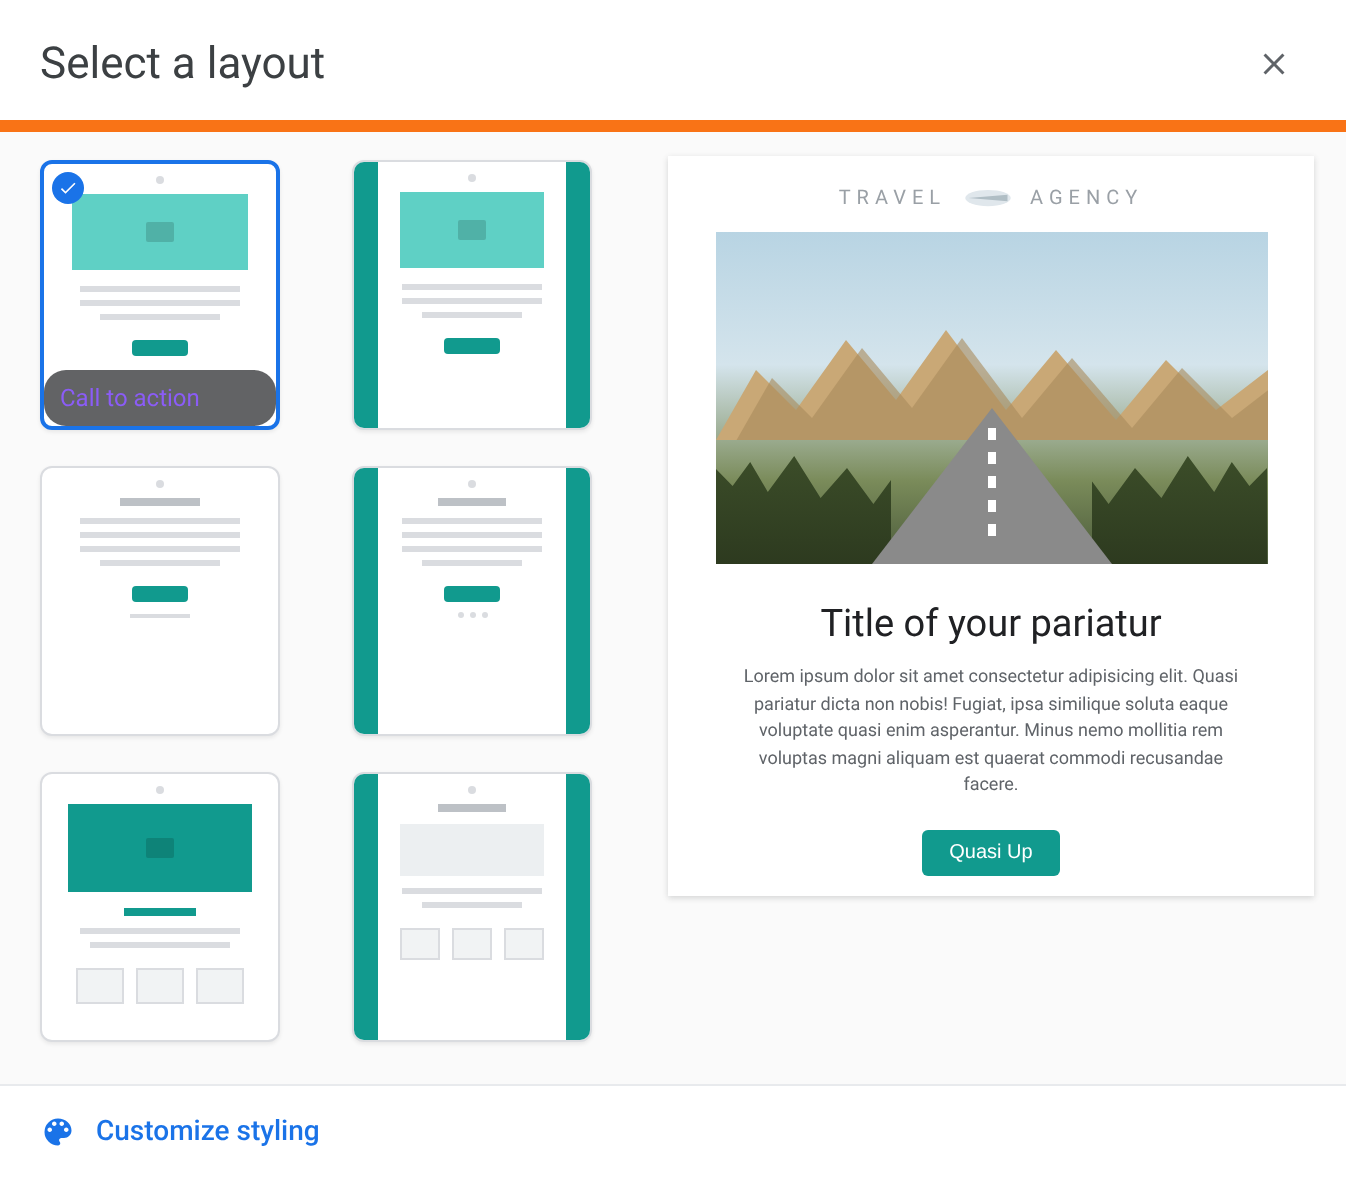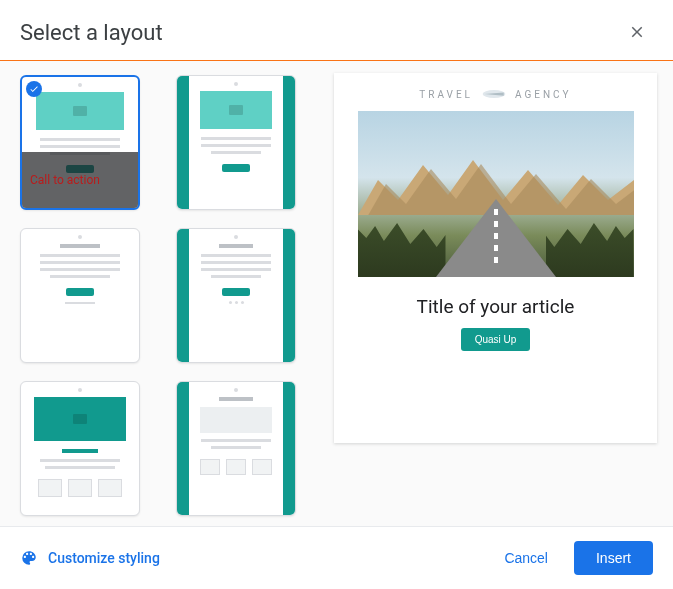--- a/index.html
+++ b/index.html
@@ -1,35 +1,35 @@
 <!DOCTYPE html>
 <html><head>
 <meta charset="utf-8">
 <style>
 * { margin: 0; padding: 0; box-sizing: border-box; }
 body { font-family: 'Google Sans', Roboto, Arial, sans-serif; background: #fff; width: 673px; height: 589px; overflow: hidden; position: relative; }
 
 .dialog { width: 673px; height: 589px; display: flex; flex-direction: column; }
 
-.header { display: flex; align-items: center; justify-content: space-between; padding: 16px 20px 12px 20px; border-bottom: 1px solid #f97316; }
+.header { display: flex; align-items: center; justify-content: space-between; padding: 16px 20px 12px 20px; border-bottom: 6px solid #f97316; }
 .header-title { font-size: 22px; font-weight: 400; color: #3c4043; }
 .close-btn { width: 32px; height: 32px; display: flex; align-items: center; justify-content: center; border-radius: 50%; cursor: pointer; color: #5f6368; }
 
 .content { flex: 1; display: flex; overflow: hidden; background: #fafafa; border-bottom: 1px solid #e8eaed; }
 
 .layouts-pane { width: 322px; height: 100%; overflow-y: scroll; padding: 14px 10px 0 20px; }
 .layouts-grid { display: grid; grid-template-columns: 1fr 1fr; gap: 18px 20px; }
 
 .layout-card { position: relative; width: 120px; height: 135px; background: #fff; border: 1px solid #dadce0; border-radius: 6px; cursor: pointer; box-shadow: 0 1px 2px rgba(0,0,0,0.08); overflow: hidden; }
 .layout-card.selected { border: 2px solid #1a73e8; }
 .layout-card.selected .check { display: flex; }
 .check { display: none; position: absolute; top: 4px; left: 4px; width: 16px; height: 16px; background: #1a73e8; border-radius: 50%; align-items: center; justify-content: center; z-index: 3; }
 .check svg { width: 10px; height: 10px; fill: #fff; }
 
-.card-label { position: absolute; bottom: 0; left: 0; right: 0; background: rgba(32,33,36,0.7); color: #b91c1c; font-size: 12px; padding: 21px 8px; }
+.card-label { position: absolute; bottom: 0; left: 0; right: 0; background: rgba(32,33,36,0.7); color: #8b5cf6; font-size: 12px; padding: 7px 8px; border-radius: 11px; }
 
 
 .thumb { position: absolute; inset: 0; padding: 6px 10px 8px 10px; display: flex; flex-direction: column; align-items: center; }
 .thumb .dot { width: 4px; height: 4px; border-radius: 50%; background: #dadce0; margin-bottom: 5px; }
 .thumb .hero { width: 88px; height: 38px; background: #5fd0c5; margin-bottom: 8px; display: flex; align-items: center; justify-content: center; }
 .thumb .hero.dark { background: #119a8e; }
 .thumb .hero .img-ph { width: 14px; height: 10px; background: rgba(0,0,0,0.15); border-radius: 1px; }
 .thumb .line { height: 3px; background: #dadce0; margin-bottom: 4px; }
 .thumb .line.title { width: 40px; height: 4px; background: #bdc1c6; margin-bottom: 6px; }
 .thumb .line.w80 { width: 80px; }
@@ -215,33 +215,30 @@
         </div>
         <div class="hero-img">
           <svg class="mountains" viewBox="0 0 276 60" preserveAspectRatio="none">
             <path d="M0 60 L20 25 L40 45 L65 10 L90 40 L115 5 L145 45 L170 15 L200 50 L225 20 L250 45 L276 25 L276 60 Z" fill="#c9a876"></path>
             <path d="M0 60 L20 25 L40 45 L65 10 L90 40 L115 5 L145 45 L170 15 L200 50 L225 20 L250 45 L276 25 L276 60 Z" fill="#a88a5c" opacity="0.6" transform="translate(8,4)"></path>
           </svg>
           <div class="trees-l"></div>
           <div class="trees-r"></div>
           <div class="road"></div>
         </div>
-        <div class="article-title">Title of your article</div>
+        <div class="article-title">Title of your pariatur</div>
+        <div class="article-body">Lorem ipsum dolor sit amet consectetur adipisicing elit. Quasi pariatur dicta non nobis! Fugiat, ipsa similique soluta eaque voluptate quasi enim asperantur. Minus nemo mollitia rem voluptas magni aliquam est quaerat commodi recusandae facere.</div>
         <button class="signup-btn">Quasi Up</button>
       </div>
     </div>
 
   </div>
 
   <div class="footer">
     <div class="customize">
       <svg viewBox="0 0 24 24">
           <path d="M12 3a9 9 0 0 0 0 18c.83 0 1.5-.67 1.5-1.5 0-.39-.15-.74-.39-1.01-.23-.26-.38-.61-.38-.99 0-.83.67-1.5 1.5-1.5H16c2.76 0 5-2.24 5-5 0-4.42-4.03-8-9-8zm-5.5 9c-.83 0-1.5-.67-1.5-1.5S5.67 9 6.5 9 8 9.67 8 10.5 7.33 12 6.5 12zm3-4C8.67 8 8 7.33 8 6.5S8.67 5 9.5 5s1.5.67 1.5 1.5S10.33 8 9.5 8zm5 0c-.83 0-1.5-.67-1.5-1.5S13.67 5 14.5 5s1.5.67 1.5 1.5S15.33 8 14.5 8zm3 4c-.83 0-1.5-.67-1.5-1.5S16.67 9 17.5 9s1.5.67 1.5 1.5-.67 1.5-1.5 1.5z"></path>
         </svg>
       <span>Customize styling</span>
     </div>
-    <div class="footer-right">
-      <button class="btn-cancel">Cancel</button>
-      <button class="btn-insert">Insert</button>
-    </div>
   </div>
 
 </div>
 
 </body></html>

